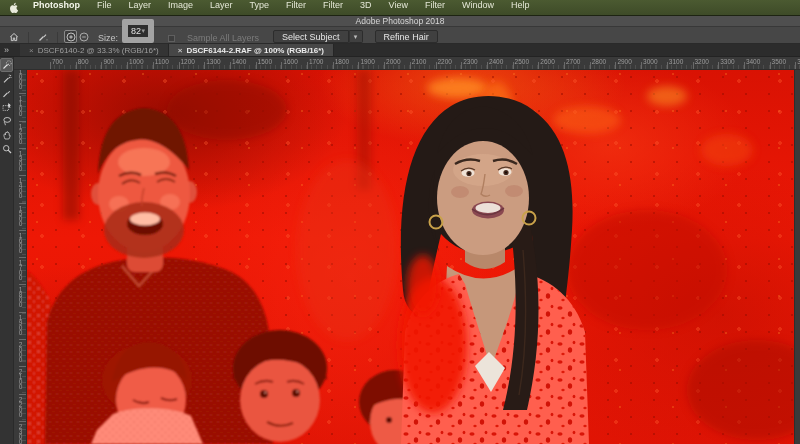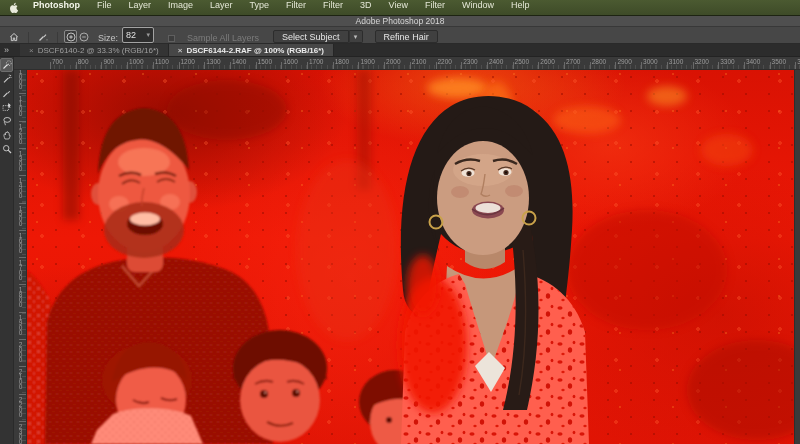--- a/index.html
+++ b/index.html
@@ -20,21 +20,21 @@
     color:#d6d6d6; font-size:8.5px; }
 
   
   .optionsbar { height:17px; background:#474747; border-bottom:1px solid #2a2a2a;
     display:flex; align-items:flex-end; font-size:9px; color:#c8c8c8; padding:0 6px; }
   .ob-icon { width:16px; height:13px; display:flex; align-items:center; justify-content:center; }
   .ob-sep { width:1px; height:11px; background:#3a3a3a; margin:0 6px; }
   .circle-btn { width:13px; height:13px; display:flex; align-items:center; justify-content:center; }
   .circle-btn.sel { border:1px solid #8a8a8a; border-radius:2px; background:#3d3d3d; }
   .size-label { margin:0 4px 0 8px; color:#c4c4c4; }
-  .size-box { width:32px; height:16px; background:#2e2e2e; border:1px solid #a3a3a3;
+  .size-box { width:32px; height:24px; background:#2e2e2e; border:6px solid #a3a3a3;
     border-radius:2px; color:#e0e0e0; display:flex; align-items:center; padding:0 3px;
     justify-content:space-between; }
   .size-box .chev { color:#9a9a9a; font-size:7px; }
   .dim-check { display:flex; align-items:center; gap:12px; margin-left:14px; color:#7b7b7b; }
   .dim-check .box { width:7px; height:7px; border:1px solid #5f5f5f; background:#3d3d3d; }
   .ps-btn { background:#404040; border:1px solid #2c2c2c; border-radius:2px;
     color:#e6e6e6; height:13px; display:flex; align-items:center; padding:0 8px;
     margin-left:12px; white-space:nowrap; }
   .ps-btn.split { margin-left:14px; border-radius:2px 0 0 2px; }
   .ps-btn-chev { background:#404040; border:1px solid #2c2c2c; border-left:1px solid #333;

